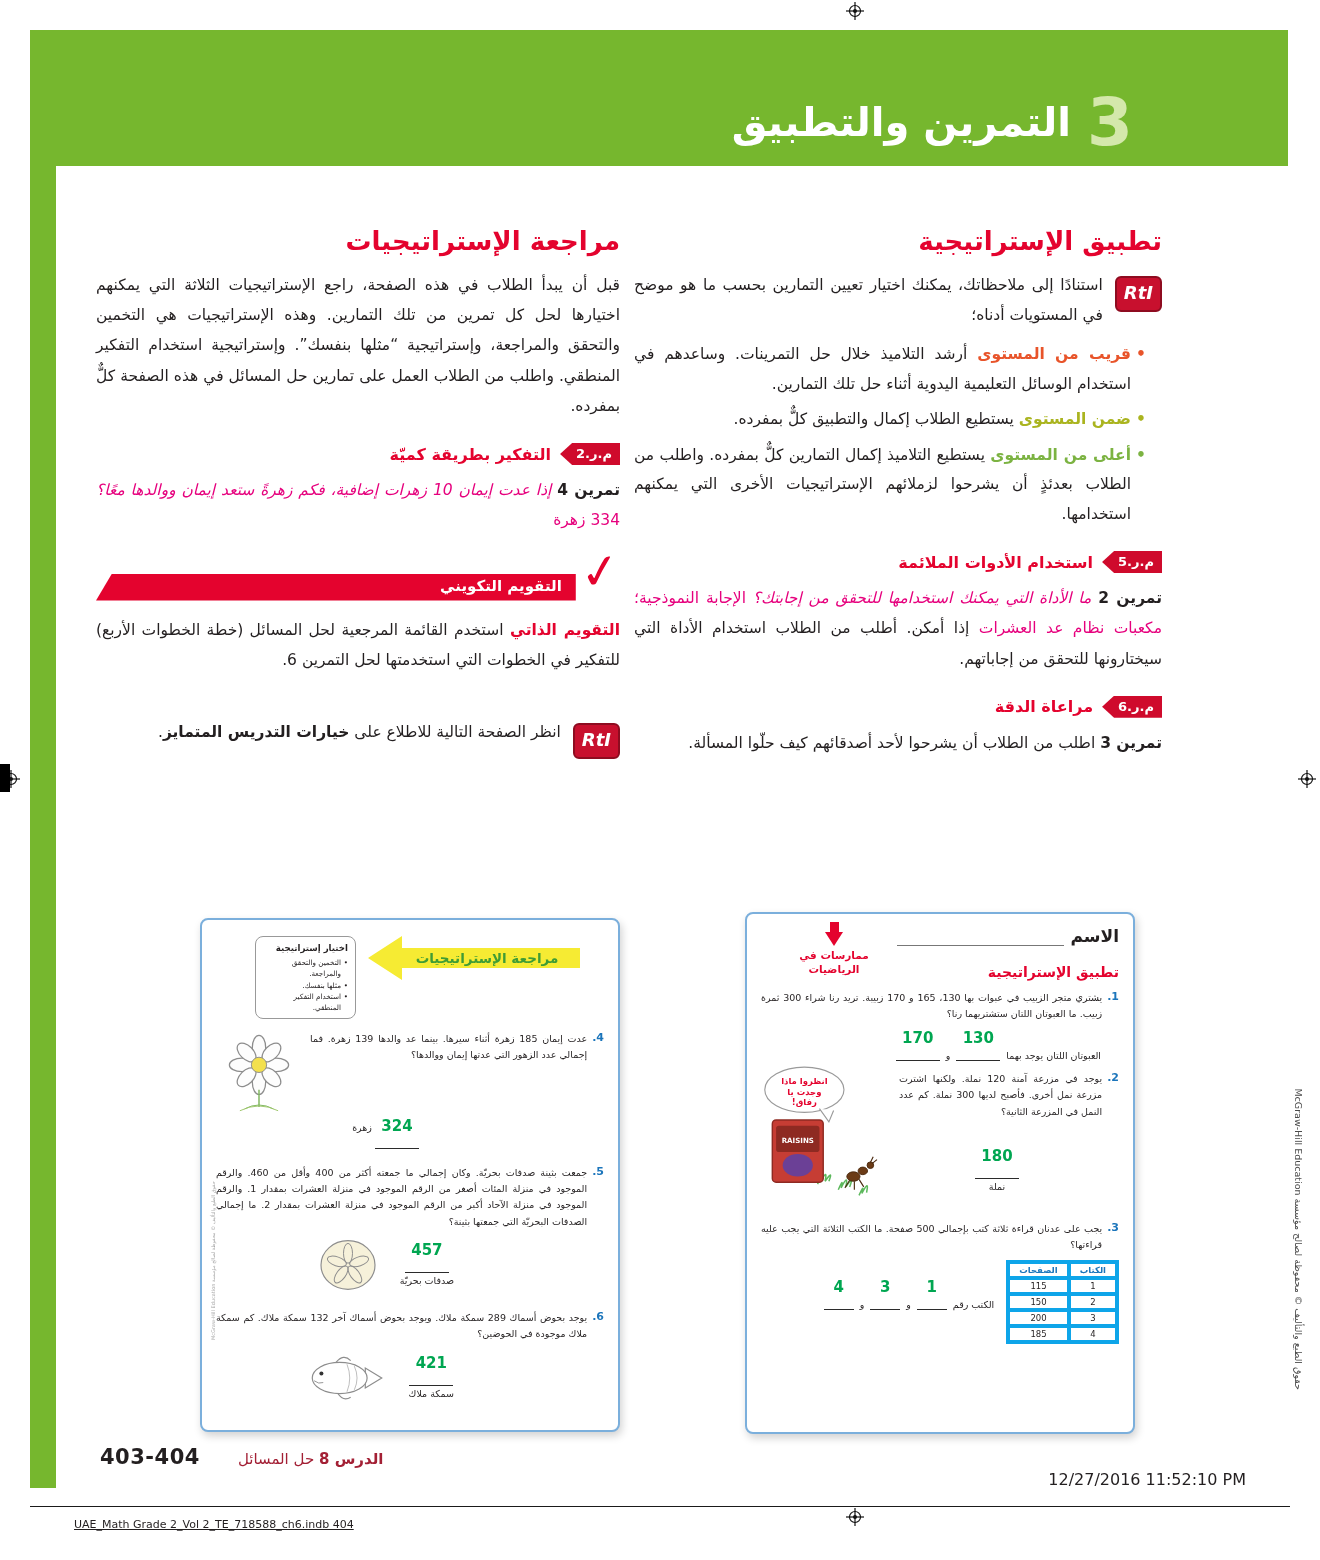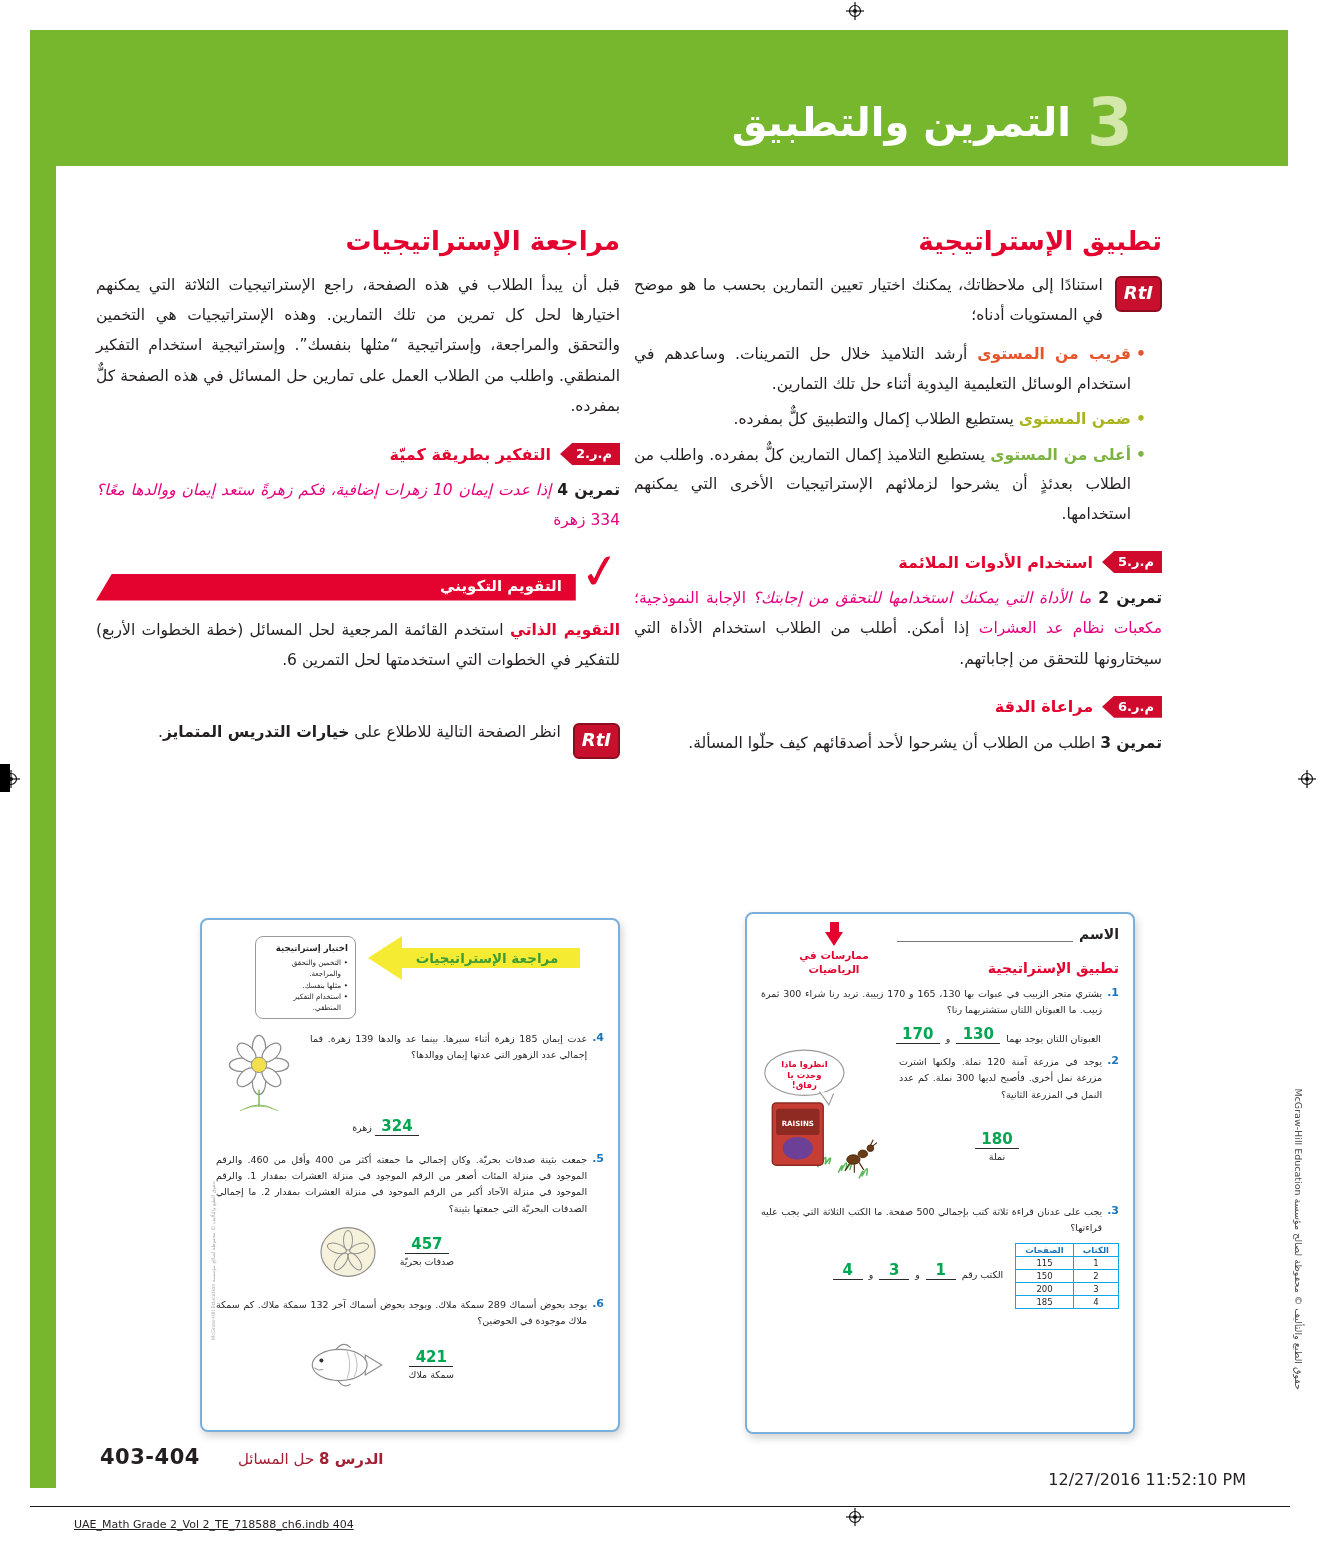--- a/index.html
+++ b/index.html
@@ -52,38 +52,38 @@
 
   
   .stud { position:absolute; background:#fff; border:2px solid #7bafdc; border-radius:8px;
           box-shadow:2px 4px 9px rgba(0,0,0,.18); padding:12px 14px; font-size:9.5px; }
   .stud-r { left:745px; top:912px; width:390px; height:522px; }
   .stud-l { left:200px; top:918px; width:420px; height:514px; }
   .pnum { color:#1b75bb; font-weight:bold; font-size:11px; margin-left:5px; }
   .ptext { font-size:9.5px; line-height:1.7; text-align:justify; flex:1; }
   .sprob { display:flex; margin-top:10px; }
   .blank { display:inline-block; min-width:44px; border-bottom:1.5px solid #2b2b2b;
-           text-align:center; line-height:1; padding:0 5px 1px; }
+           text-align:center; line-height:1; padding:0 5px 14px; }
   .blank-sm { min-width:30px; }
   .green { color:#00a651; font-weight:bold; font-size:15px; }
   .ansrow { display:flex; align-items:flex-end; gap:6px; font-size:9.5px; margin-top:9px; padding-right:18px; }
   .ans-stack { display:inline-flex; flex-direction:column; align-items:center; gap:2px; }
-  .name-row { display:flex; align-items:flex-end; gap:6px; font-size:14px; font-weight:bold; width:62%; }
+  .name-row { display:flex; align-items:flex-end; gap:6px; font-size:17px; font-weight:bold; width:62%; }
   .name-line { flex:1; border-bottom:1px solid #777; height:15px; }
   .mp-flag { position:absolute; left:42px; top:8px; width:90px; text-align:center; color:#e4032e;
              font-weight:bold; font-size:10.5px; line-height:1.3; }
   .arrow-stem { width:9px; height:10px; background:#e4032e; margin:0 auto; }
   .arrow-down { width:0; height:0; border-left:9px solid transparent; border-right:9px solid transparent;
                 border-top:14px solid #e4032e; margin:0 auto 3px; }
   .stud-title { color:#e4032e; font-size:14px; font-weight:bold; margin:18px 0 2px; }
   .p2row { display:flex; gap:6px; align-items:flex-start; }
   .p2ans { padding-right:100px; margin-top:29px; }
   .p3row { display:flex; gap:12px; align-items:flex-start; margin-top:4px; }
   table.books { border-collapse:collapse; font-size:8.5px; margin-top:2px; }
-  table.books th, table.books td { border:1px solid #0ea5e9; padding:1px 9px; text-align:center; }
+  table.books th, table.books td { border:4px solid #0ea5e9; padding:1px 9px; text-align:center; }
   table.books th { color:#1b75bb; }
   .p3row .ansrow { margin-top:22px; padding-right:0; }
 
   .banner-row { display:flex; gap:12px; align-items:flex-start; padding:4px 24px 0 6px; }
   .yarrow { height:44px; min-width:212px; background:#f6eb33; color:#3f9c35; font-weight:bold;
             font-size:13.5px; display:flex; align-items:center; justify-content:center;
             padding-right:8px; padding-left:34px;
             clip-path:polygon(0 50%, 34px 0, 34px 27%, 100% 27%, 100% 73%, 34px 73%, 34px 100%); }
   .sbox { width:101px; border:1px solid #999; border-radius:8px; padding:5px 7px; font-size:7.2px; line-height:1.55; }
   .sbox-t { font-size:8.6px; font-weight:bold; margin-bottom:2px; }

